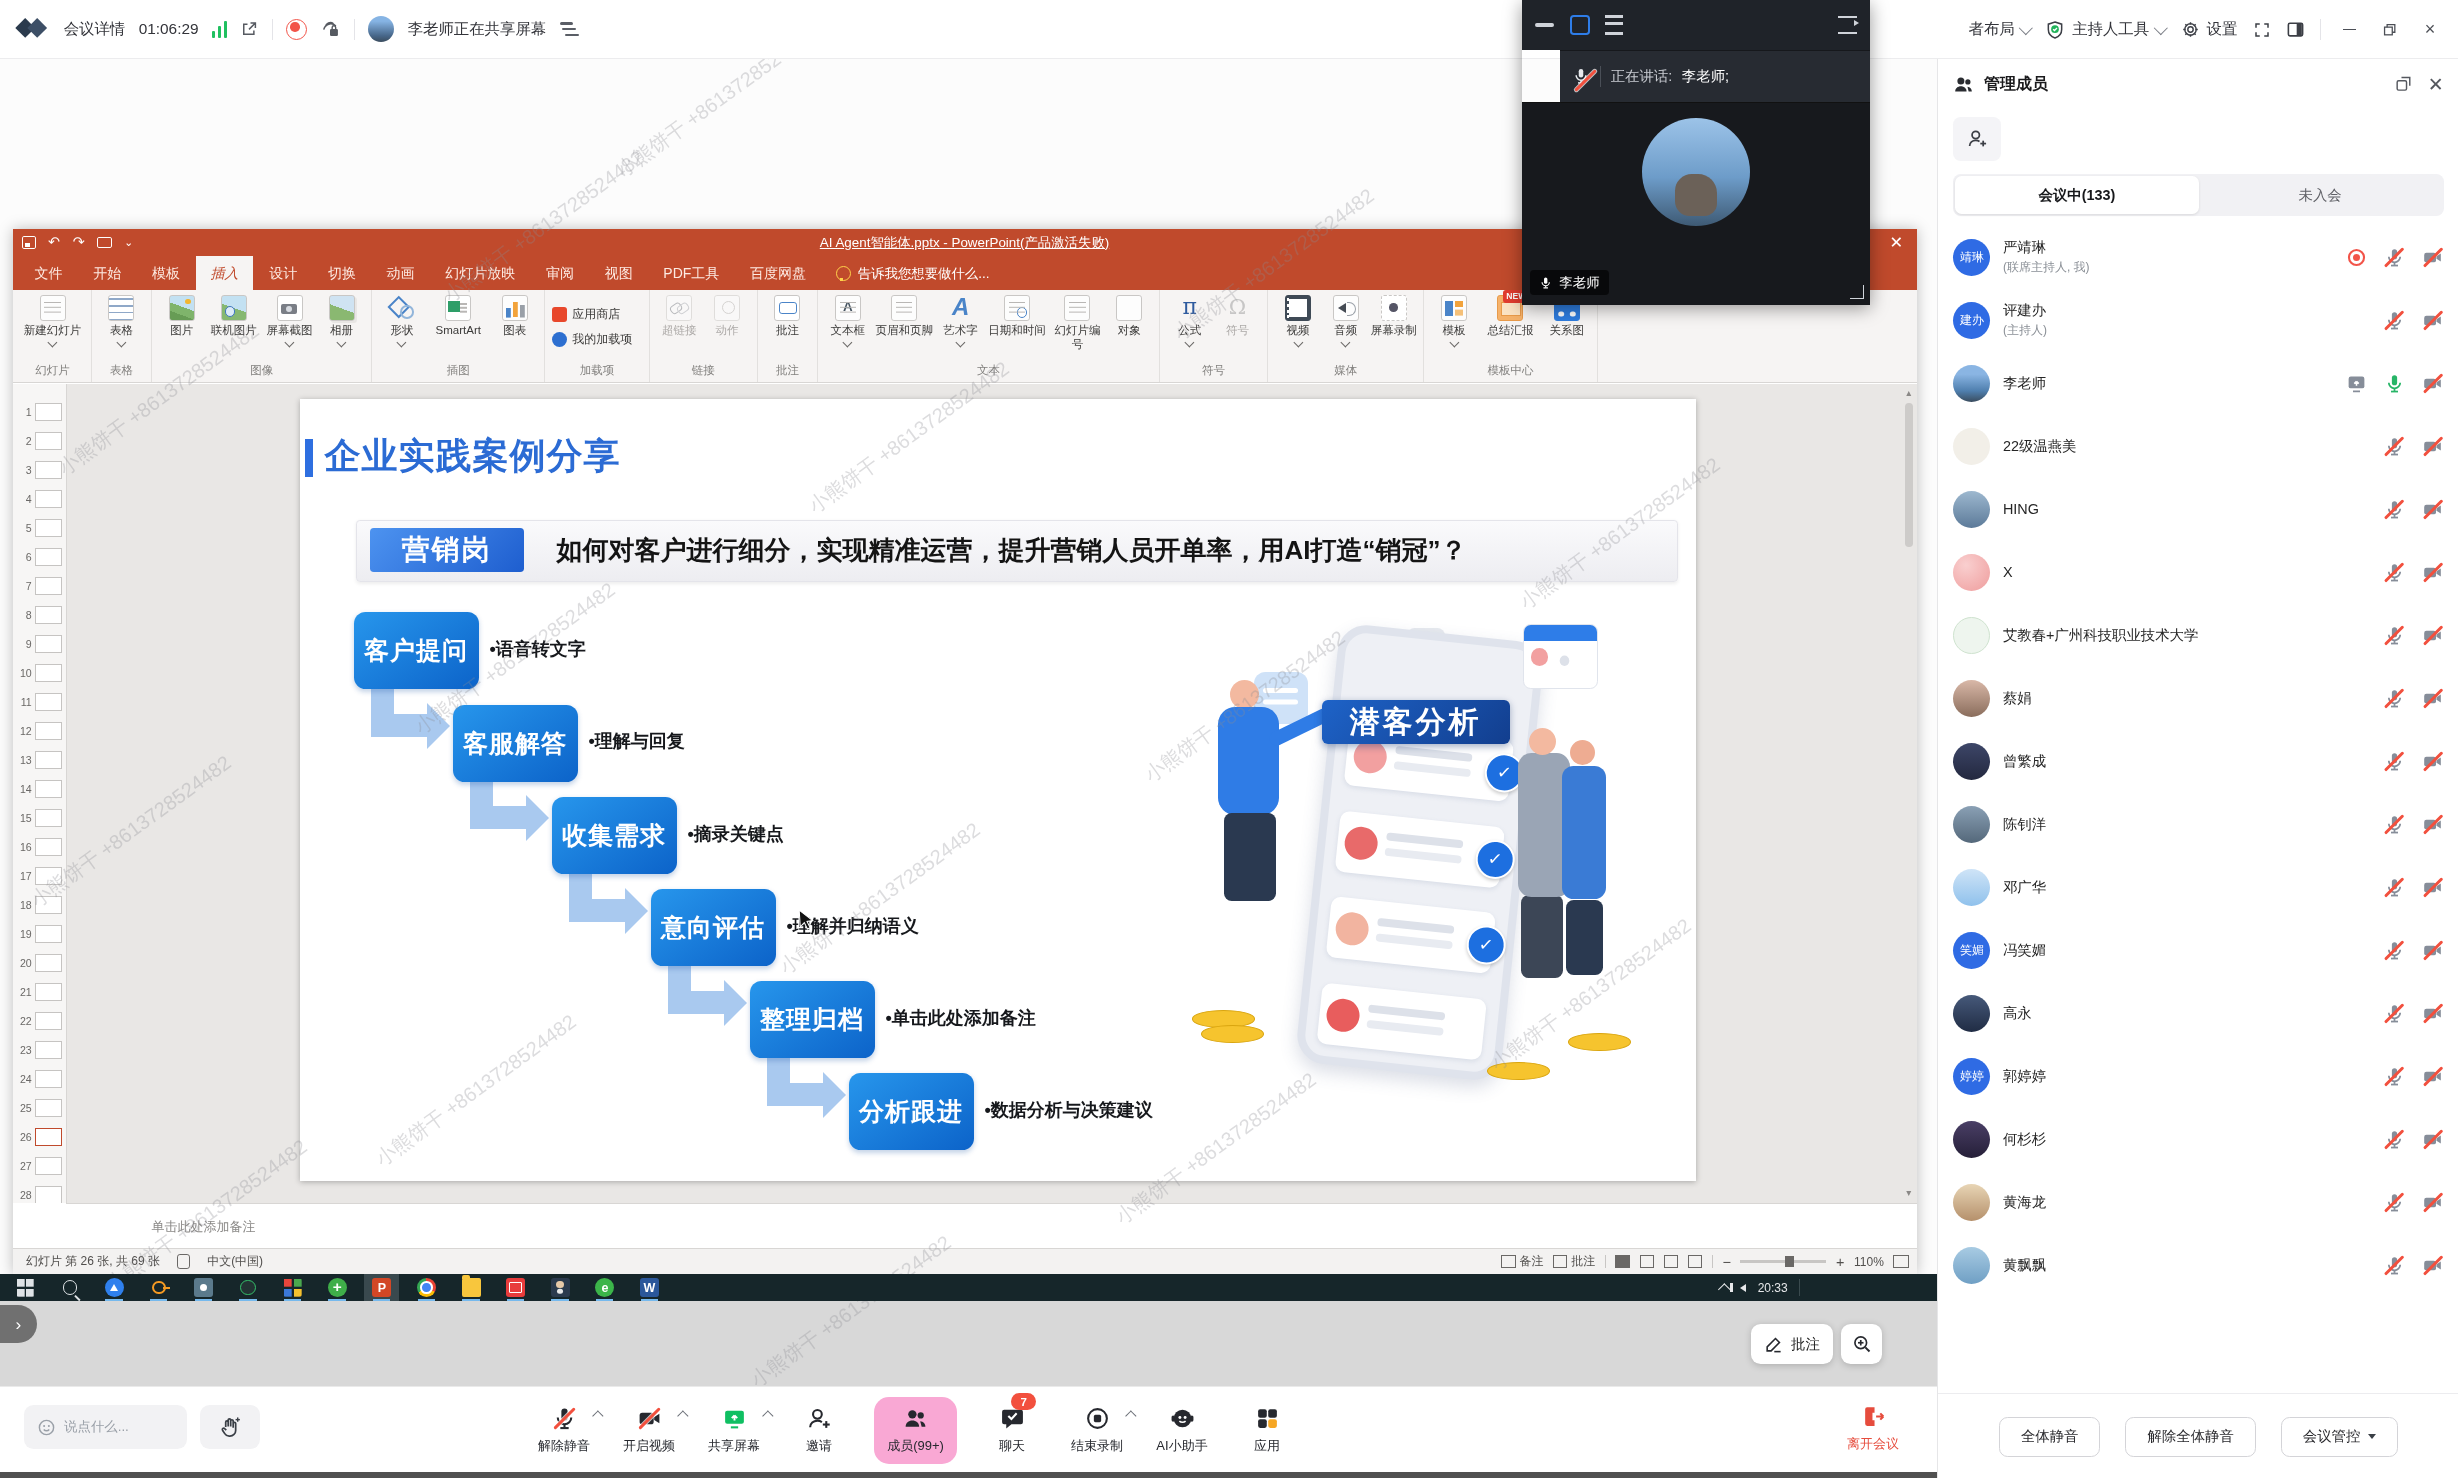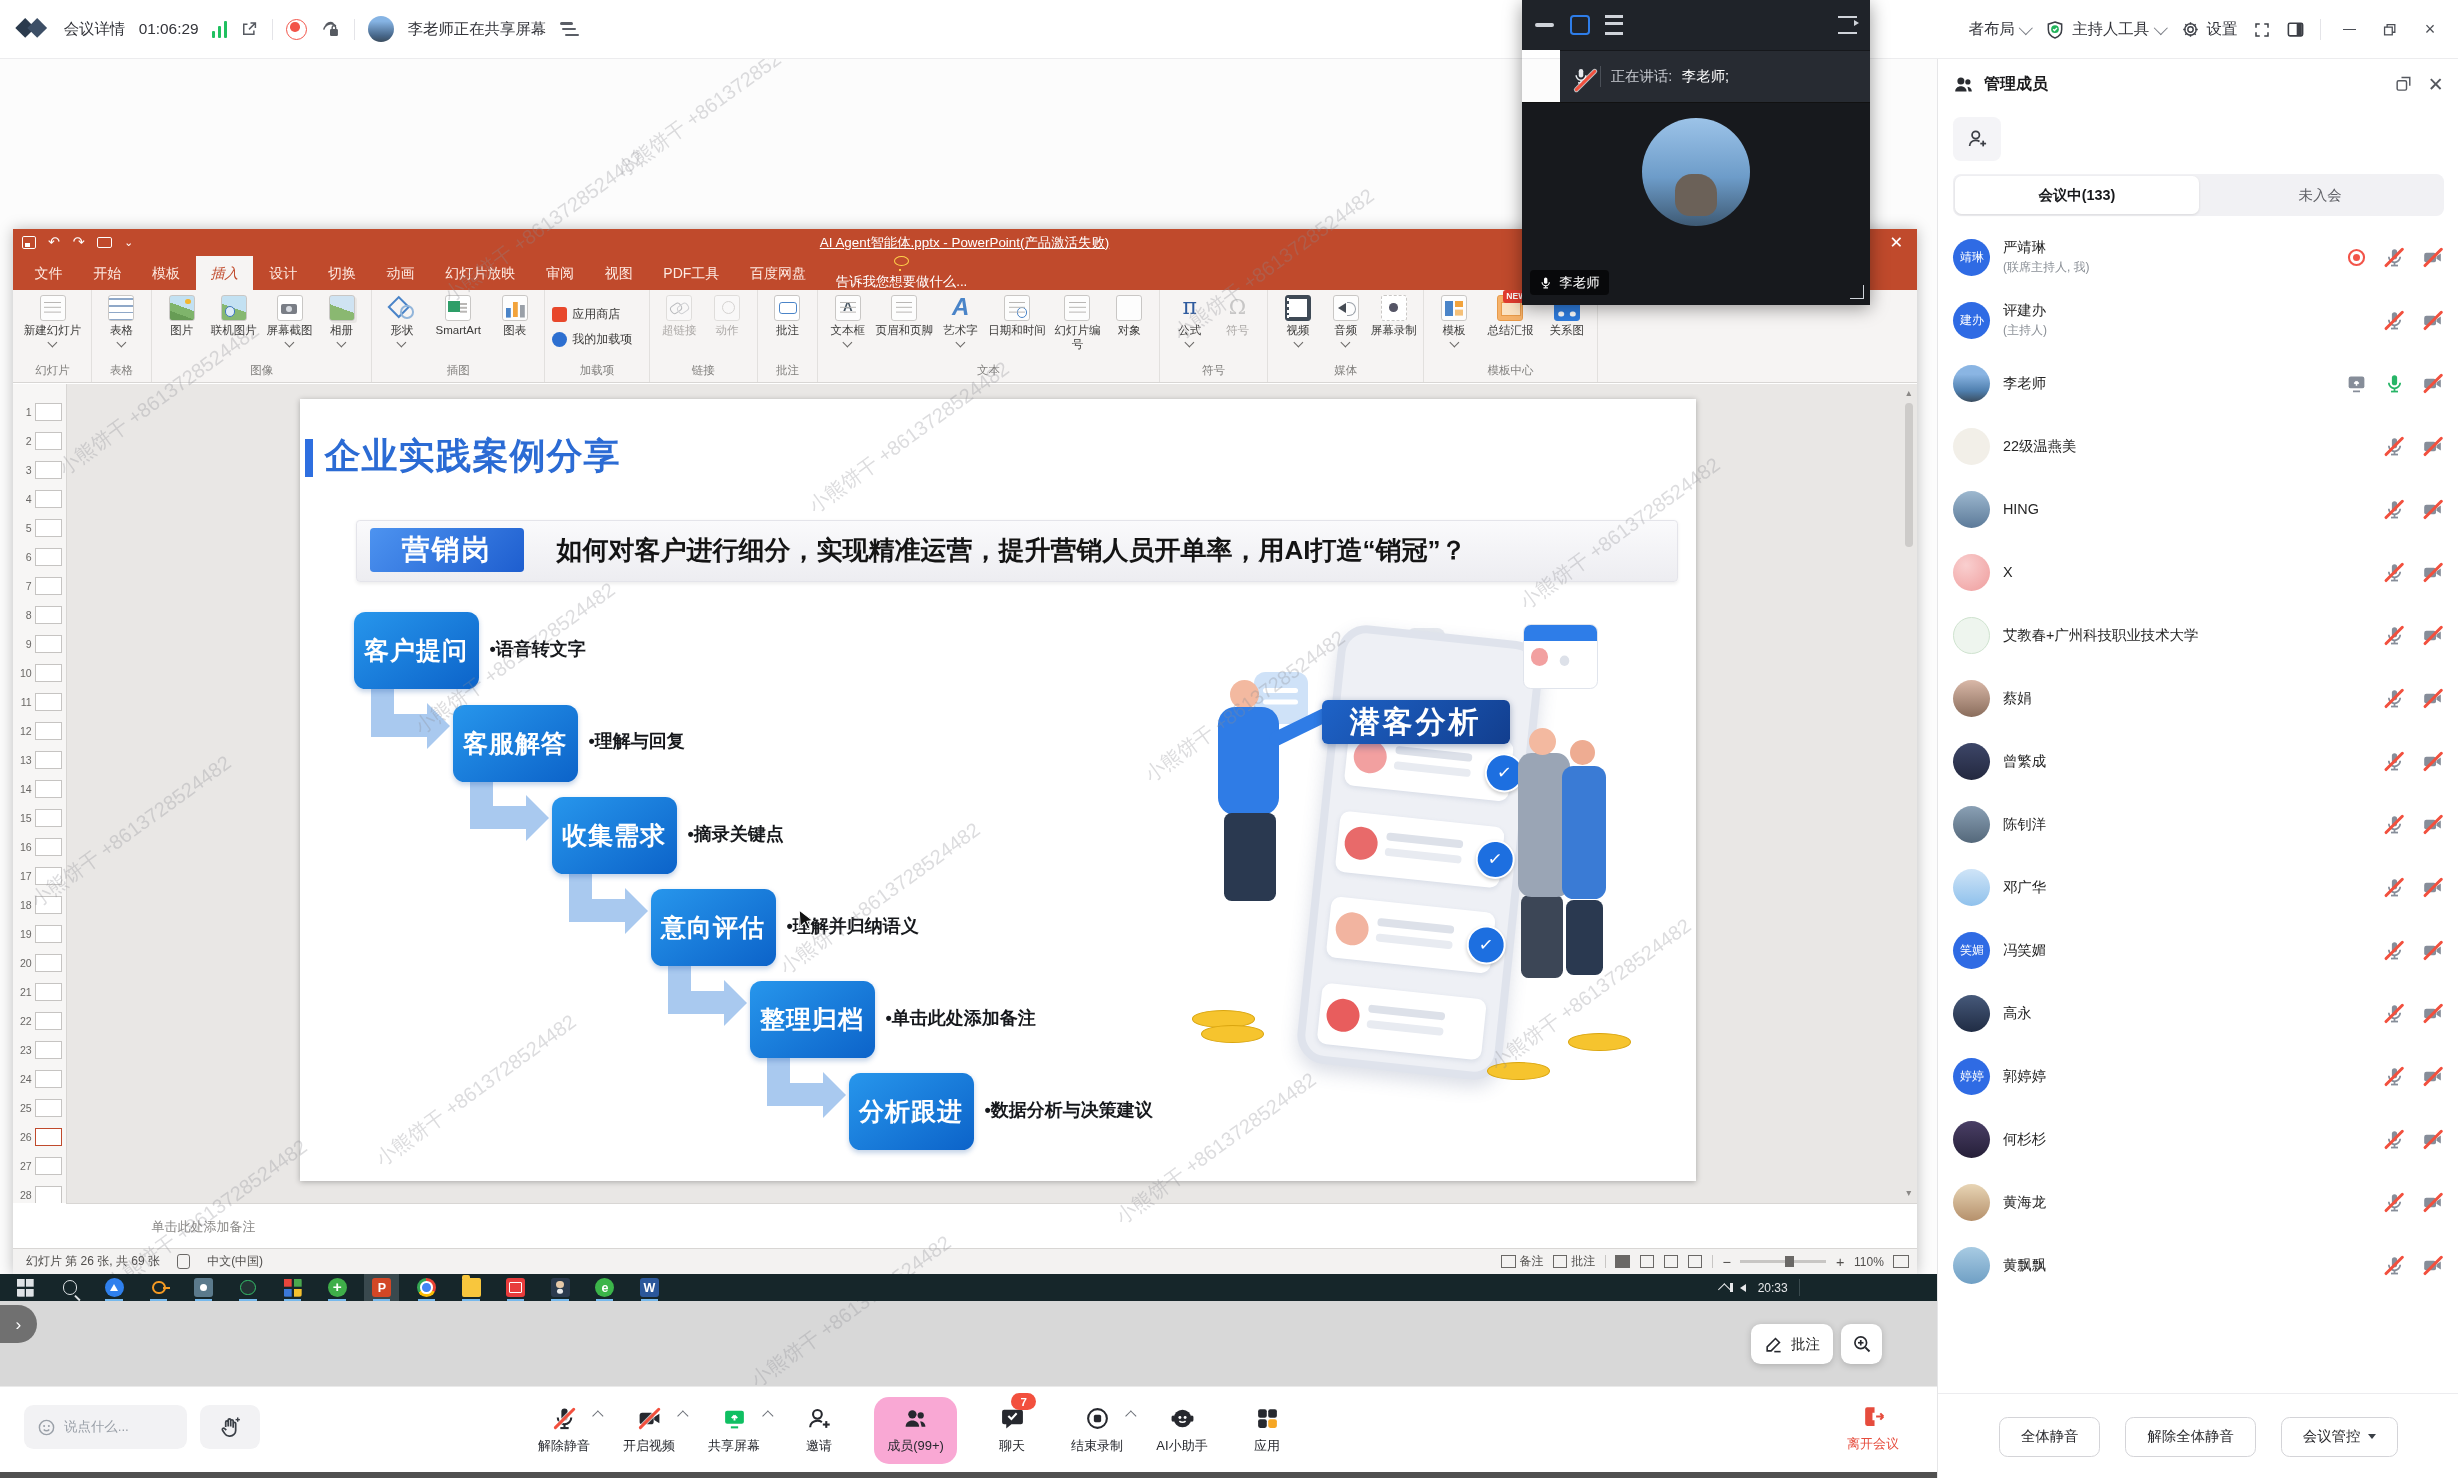--- a/index.html
+++ b/index.html
@@ -44,21 +44,21 @@
   .ppt-titlebar{position:absolute;left:0;top:0;right:0;height:27px;background:#c04a2c;color:#fff;display:flex;align-items:center;padding:0 9.6px;gap:13.4px;font-size:12.5px;}
   .qat{display:flex;align-items:center;gap:12.5px;}
   .qat .g{font-size:14.4px;line-height:1;color:#fff;}
   .savebox{width:11.5px;height:11.5px;border:1.5px solid #fff;border-radius:1.9px;position:relative;}
   .savebox::after{content:"";position:absolute;left:1.9px;bottom:1px;width:4.8px;height:3.8px;background:#fff;}
   .ppt-title{position:absolute;left:0;right:0;top:0;height:27px;display:flex;align-items:center;justify-content:center;font-size:13.4px;color:#fff;pointer-events:none;text-decoration:underline;}
   .ppt-close{position:absolute;right:13.4px;top:3.8px;color:#fff;font-size:16.3px;}
   .ppt-tabs{position:absolute;left:0;top:27px;right:0;height:35px;background:#c04a2c;display:flex;align-items:stretch;padding-left:7.7px;gap:1.9px;}
   .ptab{display:flex;align-items:center;padding:0 14.4px;color:#fdeae2;font-size:14px;}
   .ptab.active{background:#f6f4f3;color:#c04a2c;font-style:italic;}
-  .tellme{display:flex;align-items:center;gap:6.7px;color:#fff;font-size:13.4px;padding:0 13.4px;flex-direction:column;}
+  .tellme{display:flex;align-items:center;gap:6.7px;color:#fff;font-size:13.4px;padding:0 13.4px;}
   .bulb{width:13.4px;height:13.4px;border:1.5px solid #ffd24a;border-radius:50%;position:relative;}
   .bulb::after{content:"";position:absolute;left:3.8px;top:11.5px;width:2.9px;height:2.9px;background:#ffd24a;}
   
   .ribbon{position:absolute;left:0;top:61px;right:0;height:92px;background:#f6f4f3;border-bottom:1px solid #d8d6d4;display:flex;align-items:stretch;padding:0 1.9px;overflow:hidden;}
   .rgroup{display:flex;flex-direction:column;border-right:1px solid #e2e0de;padding:2.9px 6.7px 0;}
   .rbtns{flex:1;display:flex;gap:1.9px;align-items:flex-start;}
   .rbtn{width:54px;display:flex;flex-direction:column;align-items:center;font-size:11.5px;color:#3b3a39;text-align:center;line-height:1.25;}
   .rbtn.nar{width:46px;} .rbtn.wid{width:63px;}
   .rbtn .cap{margin-top:1px;}
   .rbtn .car{width:5.8px;height:5.8px;border-right:1.3px solid #6a6866;border-bottom:1.3px solid #6a6866;transform:rotate(45deg);margin-top:1.9px;}

